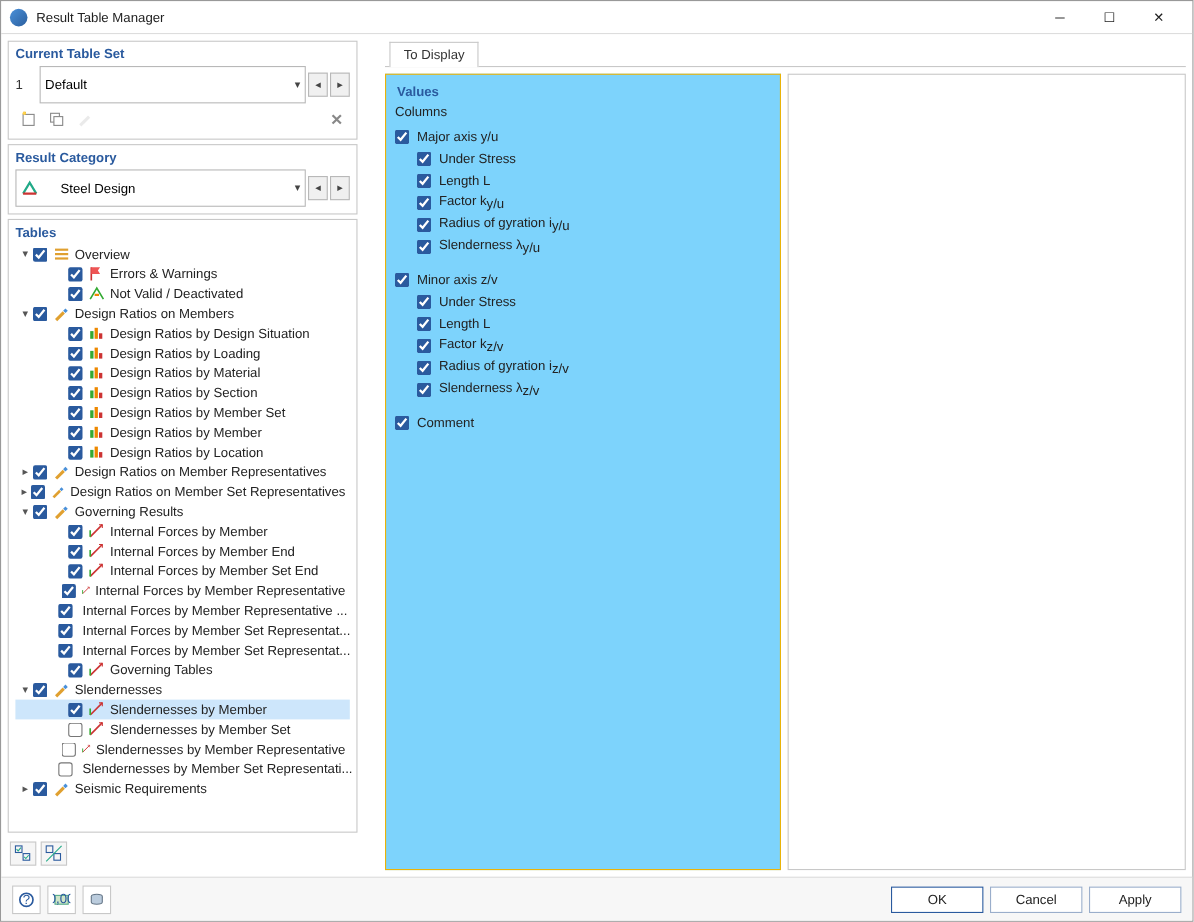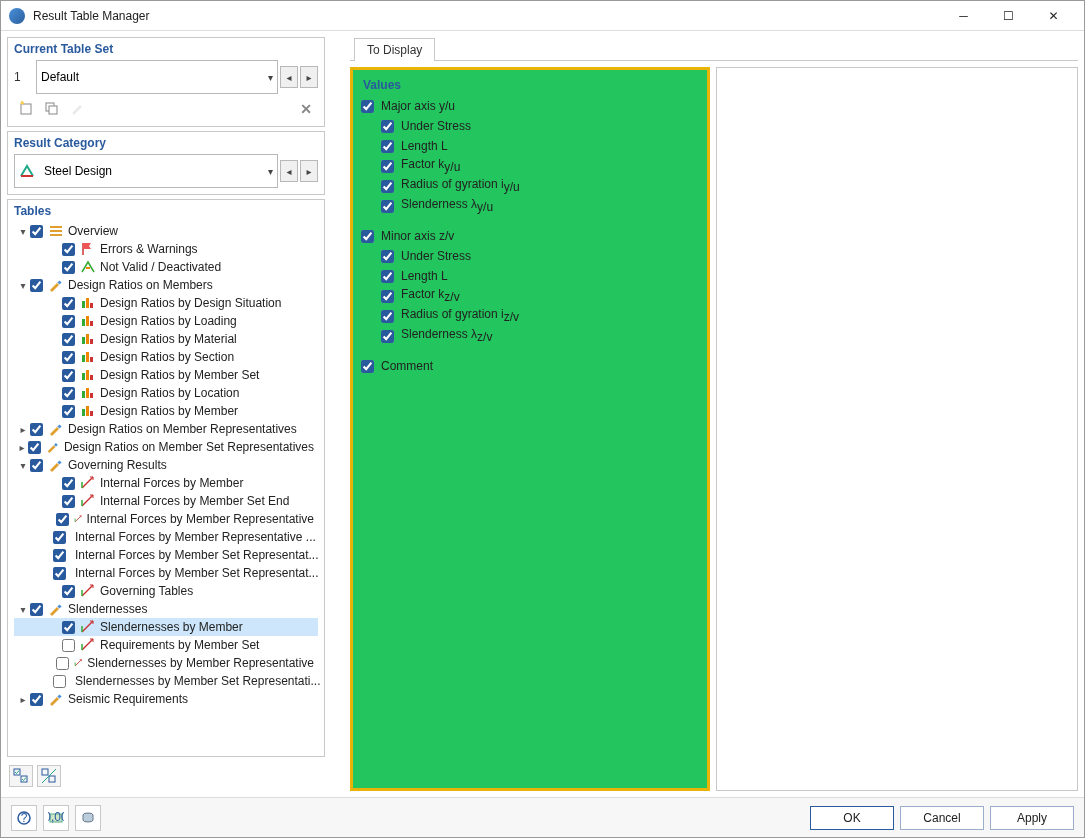--- a/index.html
+++ b/index.html
@@ -58,21 +58,21 @@
 
 
 .mini-toolbar { display: flex; gap: 4px; padding: 4px 2px; }
 .mini-btn { width: 24px; height: 22px; border: 1px solid #c8c8c8; background: #f5f5f5; display: flex; align-items: center; justify-content: center; }
 
 
 .tab-strip { display: flex; border-bottom: 1px solid #c8c8c8; padding-left: 4px; }
 .tab { padding: 4px 12px; border: 1px solid #c8c8c8; border-bottom: none; background: #f3f3f3; margin-right: 2px; color: #333; position: relative; top: 1px; }
 .tab.active { background: #fff; }
 .right-body { flex: 1; display: flex; gap: 6px; padding: 6px 0 0 0; }
-.values-pane { width: 360px; border: 3px solid #eab308; background: #22c55e; padding: 6px 8px; overflow: auto; }
+.values-pane { width: 360px; border: 1px solid #eab308; background: #7dd3fc; padding: 6px 8px; overflow: auto; }
 .preview-pane { flex: 1; border: 1px solid #c8c8c8; background: #fff; }
 .col-head { color: #222; margin: 4px 0 6px 0; }
 .val-group { margin-bottom: 10px; }
 .val-row { display: flex; align-items: center; height: 20px; }
 .val-row.indent { padding-left: 20px; }
 .val-row .lbl { margin-left: 4px; color: #222; }
 
 
 .footer { height: 40px; border-top: 1px solid #ddd; background: #f7f7f7; display: flex; align-items: center; padding: 0 10px; gap: 6px; }
 .footer .spacer { flex: 1; }
@@ -132,21 +132,21 @@
         <div class="tool-btn">
           <span style="color:#888;font-size:14px;font-weight:bold;">✕</span>
         </div>
       </div>
     </div>
 
     <div class="panel">
       <div class="panel-title">Result Category</div>
       <div class="combo-row">
         <div class="combo cat-combo">
-          <span style="display:flex;align-items:center;gap:9px;">
+          <span style="display:flex;align-items:center;gap:20px;">
             <svg class="ic" viewBox="0 0 16 16">
                 <path d="M2 13 L8 3 L14 13" stroke="#2a8" stroke-width="2" fill="none"></path>
                 <path d="M2 13 L14 13" stroke="#c33" stroke-width="2"></path>
               </svg>
             <span>Steel Design</span>
           </span>
           <span class="caret">▾</span>
         </div>
         <div class="nav-btn">◂</div>
         <div class="nav-btn">▸</div>
@@ -265,33 +265,33 @@
               </li>
               <li>
                 <div class="row depth2">
                   <span class="toggle blank">▾</span>
                   <input type="checkbox" class="cb" checked="" style="">
                   <svg class="ic" viewBox="0 0 16 16">
                     <rect x="2" y="6" width="3" height="7" fill="#3a3"></rect>
                     <rect x="6" y="3" width="3" height="10" fill="#e80"></rect>
                     <rect x="10" y="8" width="3" height="5" fill="#c33"></rect>
                   </svg>
-                  <span class="lbl">Design Ratios by Location</span>
+                  <span class="lbl">Design Ratios by Member</span>
                 </div>
               </li>
               <li>
                 <div class="row depth2">
                   <span class="toggle blank">▾</span>
                   <input type="checkbox" class="cb" checked="" style="">
                   <svg class="ic" viewBox="0 0 16 16">
                     <rect x="2" y="6" width="3" height="7" fill="#3a3"></rect>
                     <rect x="6" y="3" width="3" height="10" fill="#e80"></rect>
                     <rect x="10" y="8" width="3" height="5" fill="#c33"></rect>
                   </svg>
-                  <span class="lbl">Design Ratios by Member</span>
+                  <span class="lbl">Design Ratios by Location</span>
                 </div>
               </li>
             </ul>
           </li>
           <li>
             <div class="row depth0">
               <span class="toggle">▸</span>
               <input type="checkbox" class="cb" checked="" style="">
               <svg class="ic" viewBox="0 0 16 16">
                 <path d="M2 13 L9 6 L11 8 L4 15 Z" fill="#e0a030"></path>
@@ -336,20 +336,32 @@
               </li>
               <li>
                 <div class="row depth2">
                   <span class="toggle blank">▾</span>
                   <input type="checkbox" class="cb" checked="" style="">
                   <svg class="ic" viewBox="0 0 16 16">
                     <path d="M2 13 L13 2" stroke="#c33" stroke-width="1.5"></path>
                     <path d="M10 2 h3 v3" stroke="#c33" fill="none"></path>
                     <path d="M2 13 L2 7" stroke="#3a3" stroke-width="1.5"></path>
                   </svg>
+                  <span class="lbl">Internal Forces by Member End</span>
+                </div>
+              </li>
+              <li>
+                <div class="row depth2">
+                  <span class="toggle blank">▾</span>
+                  <input type="checkbox" class="cb" checked="" style="">
+                  <svg class="ic" viewBox="0 0 16 16">
+                    <path d="M2 13 L13 2" stroke="#c33" stroke-width="1.5"></path>
+                    <path d="M10 2 h3 v3" stroke="#c33" fill="none"></path>
+                    <path d="M2 13 L2 7" stroke="#3a3" stroke-width="1.5"></path>
+                  </svg>
                   <span class="lbl">Internal Forces by Member Set End</span>
                 </div>
               </li>
               <li>
                 <div class="row depth2">
                   <span class="toggle blank">▾</span>
                   <input type="checkbox" class="cb" checked="" style="">
                   <svg class="ic" viewBox="0 0 16 16">
                     <path d="M2 13 L13 2" stroke="#c33" stroke-width="1.5"></path>
                     <path d="M10 2 h3 v3" stroke="#c33" fill="none"></path>
@@ -433,21 +445,21 @@
               </li>
               <li>
                 <div class="row depth2">
                   <span class="toggle blank">▾</span>
                   <input type="checkbox" class="cb" style="">
                   <svg class="ic" viewBox="0 0 16 16">
                     <path d="M2 13 L13 2" stroke="#c33" stroke-width="1.5"></path>
                     <path d="M10 2 h3 v3" stroke="#c33" fill="none"></path>
                     <path d="M2 13 L2 7" stroke="#3a3" stroke-width="1.5"></path>
                   </svg>
-                  <span class="lbl">Requirements by Member Set</span>
+                  <span class="lbl">Slendernesses by Member Set</span>
                 </div>
               </li>
               <li>
                 <div class="row depth2">
                   <span class="toggle blank">▾</span>
                   <input type="checkbox" class="cb" style="">
                   <svg class="ic" viewBox="0 0 16 16">
                     <path d="M2 13 L13 2" stroke="#c33" stroke-width="1.5"></path>
                     <path d="M10 2 h3 v3" stroke="#c33" fill="none"></path>
                     <path d="M2 13 L2 7" stroke="#3a3" stroke-width="1.5"></path>
@@ -502,20 +514,21 @@
     </div>
   </div>
 
   <div class="right-col">
     <div class="tab-strip">
       <div class="tab active">To Display</div>
     </div>
     <div class="right-body">
       <div class="values-pane">
         <div class="section-title">Values</div>
+        <div class="col-head">Columns</div>
         <div id="val-groups">
             <div class="val-group">
               <div class="val-row">
                 <input type="checkbox" class="cb" checked="" style="">
                 <span class="lbl">Major axis y/u</span>
               </div>
               <div class="val-row indent">
                 <input type="checkbox" class="cb" checked="" style="">
                 <span class="lbl">Under Stress</span>
               </div>

